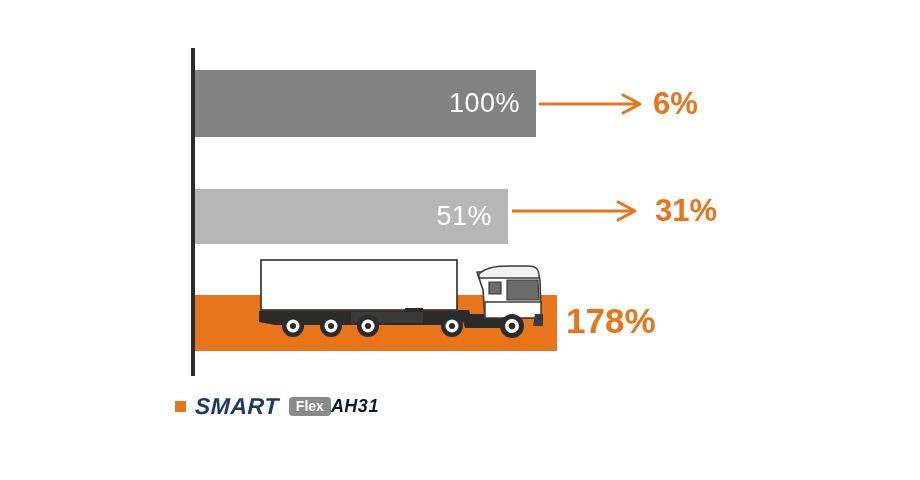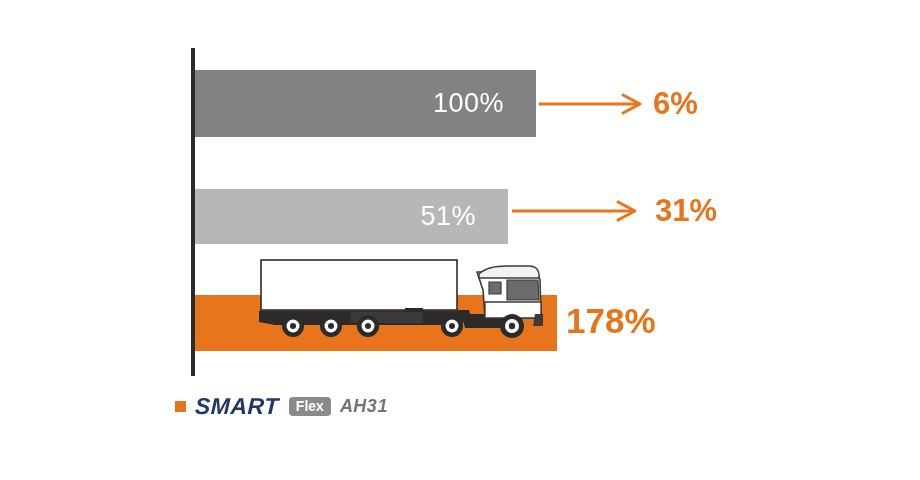--- a/index.html
+++ b/index.html
@@ -56,21 +56,21 @@
     top: 295px;
     width: 362px;
     height: 56px;
     background: #e8741c;
   }
   .bar-label {
     color: #ffffff;
     font-size: 27px;
     font-weight: 400;
     letter-spacing: 0.5px;
-    padding-right: 32px;
+    padding-right: 16px;
     line-height: 1;
     user-select: none;
   }
 
   
   .arrow {
     position: absolute;
     height: 24px;
   }
   .arrow-1 { left: 539px; top: 92px;  width: 108px; }
@@ -129,25 +129,24 @@
     background: #8a8a8a;
     color: #ffffff;
     font-size: 14px;
     font-weight: bold;
     border-radius: 4px;
     padding: 2px 7px 3px 7px;
     margin-left: 10px;
     line-height: 1;
   }
   .logo-model {
-    color: #737373;
+    color: #0f172a;
     font-size: 18px;
     font-weight: bold;
     font-style: italic;
-    margin-left: 9px;
     line-height: 1;
     letter-spacing: 0.5px;
   }
 </style>
 </head>
 <body>
 
 <div id="stage">
 
   <div class="axis-line"></div>

